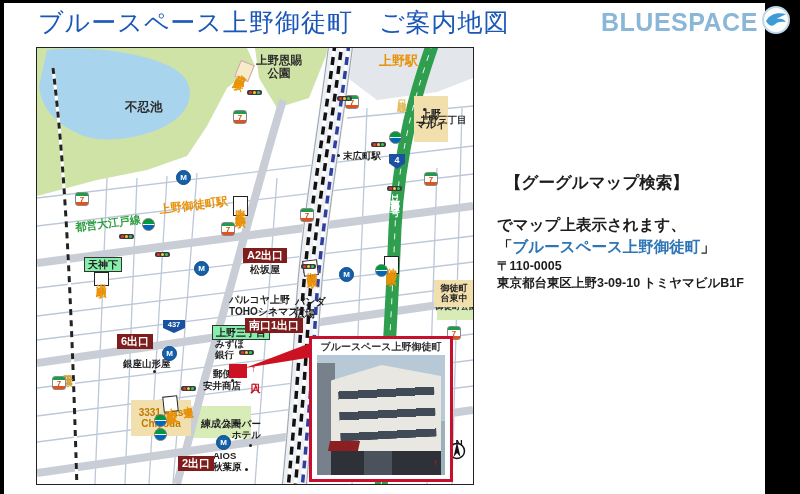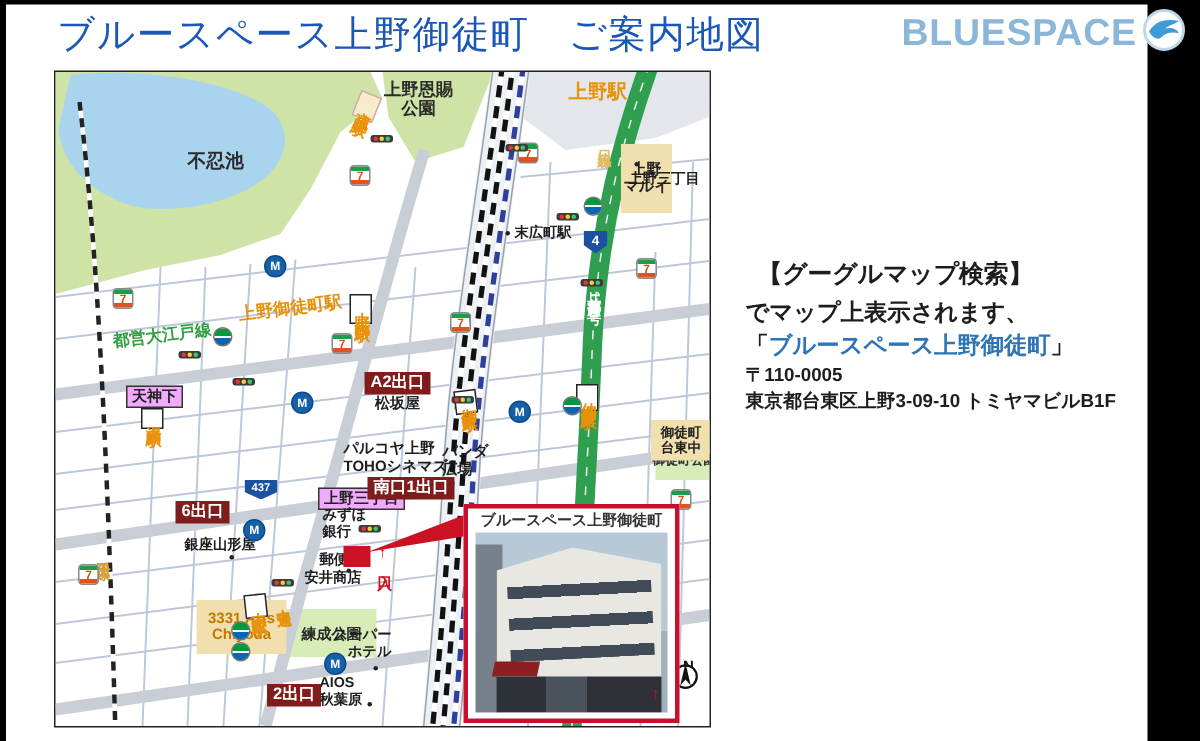--- a/index.html
+++ b/index.html
@@ -15,21 +15,21 @@
   .logo{left:601px;top:5px;display:flex;align-items:center;gap:3px;}
   .logo-text{font-size:25px;font-weight:800;color:#8ab7d7;letter-spacing:.5px;}
   
   .map{left:36px;top:47px;width:436px;height:436px;border:1.5px solid #222;overflow:hidden;background:#fff;}
   .map svg{position:absolute;left:0;top:0;}
   
   .st-box{background:#fff;border:1px solid #222;writing-mode:vertical-rl;color:#e8920a;
           font-weight:bold;font-size:10.5px;padding:3px 1px;letter-spacing:2px;line-height:1.05;z-index:3;}
   .st-text{color:#e8920a;font-weight:bold;z-index:3;white-space:nowrap;}
   .exit{background:#7f1d1d;color:#fff;font-weight:bold;font-size:11px;padding:1px 4px;z-index:4;white-space:nowrap;line-height:1.2;}
-  .xing{background:#f0abfc;border:1px solid #333;font-size:10px;font-weight:bold;color:#222;padding:0 3px;z-index:3;white-space:nowrap;line-height:1.3;}
+  .xing{background:#86efac;border:1px solid #333;font-size:10px;font-weight:bold;color:#222;padding:0 3px;z-index:3;white-space:nowrap;line-height:1.3;}
   .area-label{color:#2b2b2b;font-weight:bold;z-index:2;text-align:center;line-height:1.15;}
   .bld{background:#f2dfae;z-index:2;display:flex;flex-direction:column;align-items:center;justify-content:center;
        color:#222;font-weight:bold;text-align:center;line-height:1.1;}
   .poi{color:#1d1d1d;font-size:9.5px;font-weight:bold;z-index:3;line-height:1.2;white-space:nowrap;}
   .line-label{font-weight:bold;z-index:3;white-space:nowrap;}
   .vert{writing-mode:vertical-rl;letter-spacing:1px;}
   .sej{width:12px;height:12px;border-radius:3px;border:1px solid #8a8a8a;z-index:3;
        background:linear-gradient(180deg,#1a9e4a 0 26%,#fff 26% 74%,#e0531f 74%);
        display:flex;align-items:center;justify-content:center;font-size:8px;font-weight:bold;color:#d4500f;}
   .fm{width:11px;height:11px;border-radius:50%;border:1px solid #777;z-index:3;
@@ -52,21 +52,21 @@
           background:repeating-linear-gradient(0deg,#414b57 0 8px,rgba(0,0,0,0) 8px 21px),
                      repeating-linear-gradient(90deg,rgba(0,0,0,0) 0 12px,#e9e7e1 12px 19px);
           transform:rotate(-3deg);}
   .ph-awning{position:absolute;left:12px;top:86px;width:30px;height:10px;background:#8c2020;transform:skewX(-12deg);}
   .ph-shop{position:absolute;left:14px;top:96px;width:110px;height:24px;
            background:linear-gradient(90deg,#2e3238 0 30%,#4a525c 30% 55%,#2e3238 55%);}
   .ph-entrance{position:absolute;right:1px;bottom:4px;writing-mode:vertical-rl;font-size:10px;font-weight:bold;color:#cc1122;letter-spacing:1px;}
   .compass{left:410px;top:392px;width:24px;text-align:center;z-index:5;color:#111;font-weight:bold;font-size:10px;line-height:1;}
   
   .panel{left:497px;top:172px;width:268px;color:#1d1d1d;z-index:2;}
-  .p-head{font-size:16.5px;font-weight:bold;padding-left:8px;margin-bottom:4px;}
+  .p-head{font-size:16.5px;font-weight:bold;padding-left:8px;margin-bottom:20px;}
   .p-line{font-size:15.5px;font-weight:bold;line-height:1.42;}
   .hl{color:#2e75b6;}
   .addr-head{font-size:13.5px;font-weight:bold;padding-left:6px;margin-top:22px;}
   .addr{font-size:12.5px;font-weight:bold;line-height:1.35;white-space:nowrap;}
 </style>
 </head>
 <body>
 
 <div class="abs frame-top"></div>
 <div class="abs frame-left"></div>

